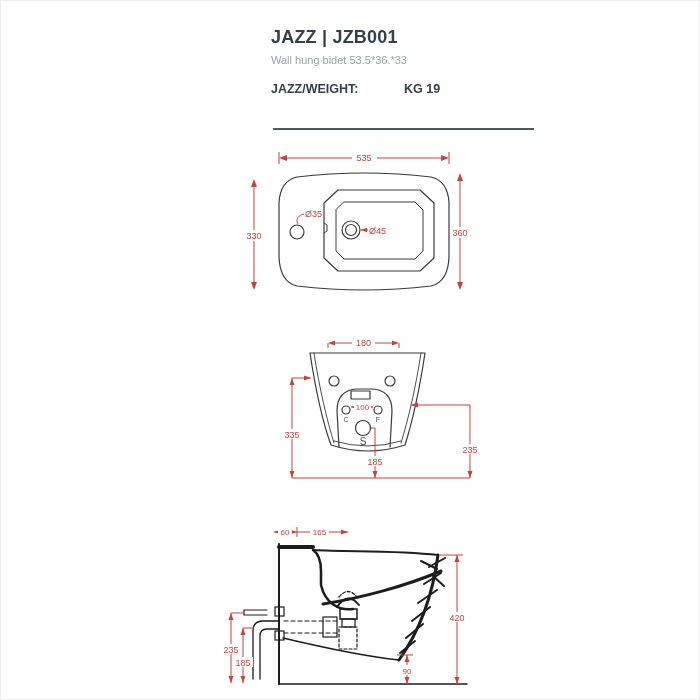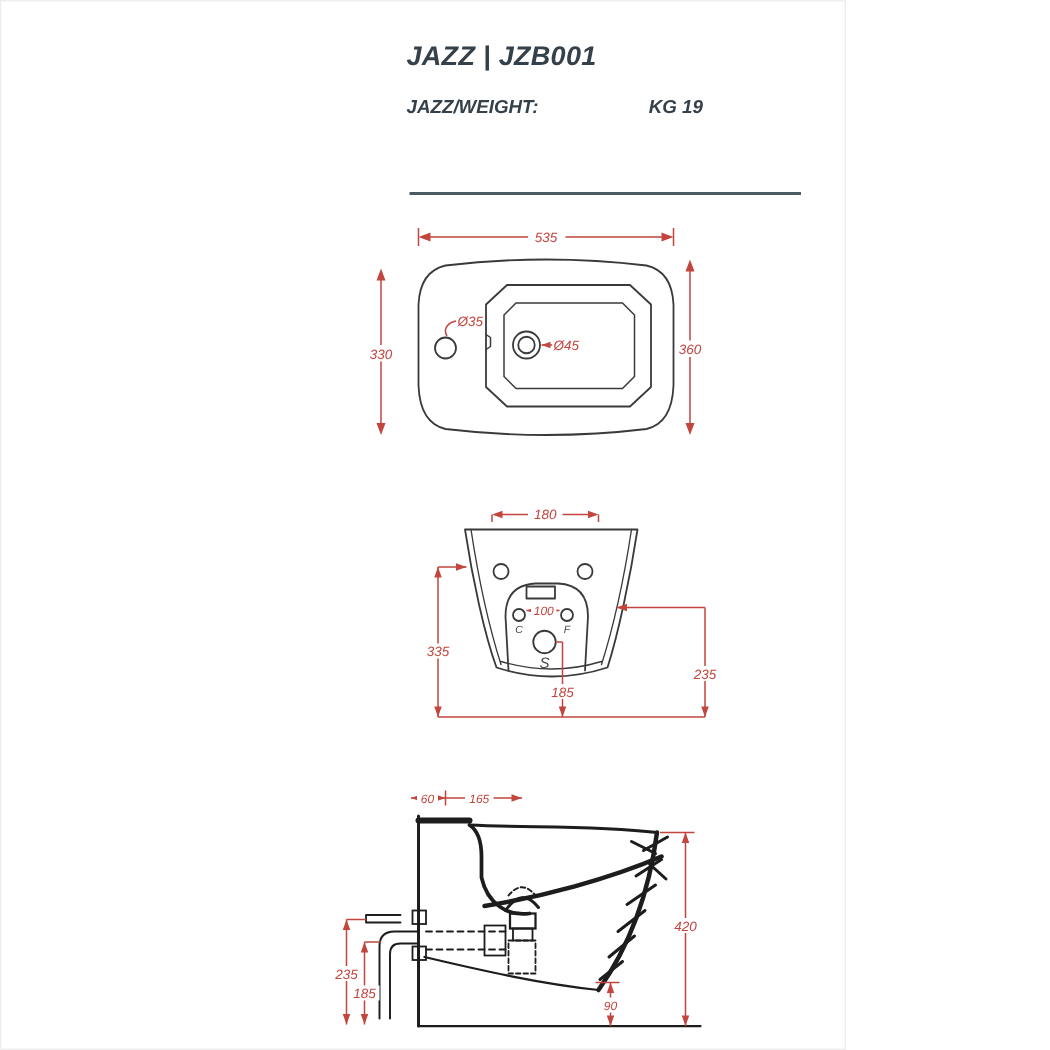--- a/index.html
+++ b/index.html
@@ -1,43 +1,44 @@
 <!DOCTYPE html>
 <html><head>
 <meta charset="utf-8">
 <style>
   html,body{margin:0;padding:0;background:#fff;}
-  .page{position:relative;width:564px;height:700px;background:#fff;overflow:hidden;
-        font-family:"Liberation Sans",sans-serif;border:1px solid #eee;box-sizing:border-box;font-style:italic;}
+  .page{position:relative;width:700px;height:700px;background:#fff;overflow:hidden;
+        font-family:"Liberation Sans",sans-serif;border:1px solid #eee;box-sizing:border-box;}
   .header{position:absolute;left:270px;top:26px;width:280px;}
   .title{font-size:18px;font-weight:bold;color:#35414a;letter-spacing:.2px;margin:0 0 6px 0;}
   .sub-it{font-size:11px;color:#4c565e;margin:0 0 2px 0;}
   .sub-en{font-size:11px;color:#9aa3a9;margin:0;}
   .weight{margin-top:16px;font-size:12.5px;font-weight:bold;color:#35414a;}
-  .weight .val{margin-left:30px;padding-left:40px;}
+  .weight .val{margin-left:2px;padding-left:40px;}
   .rule{position:absolute;left:272px;top:127px;width:261px;height:2px;background:#4c5a62;}
   svg{position:absolute;left:0;top:0;}
   svg text{font-family:"Liberation Sans",sans-serif;}
   .dim{fill:#c2453e;font-size:9px;}
   .dim-s{fill:#c2453e;font-size:8px;}
   .lbl{fill:#4a4a4a;font-size:7px;}
   .lbl-s{fill:#4a4a4a;font-size:10px;}
   .ln{stroke:#3a3a3a;fill:none;stroke-width:1.2;stroke-linejoin:round;stroke-linecap:round;}
   .rd{stroke:#c2453e;fill:none;stroke-width:1;}
   .rf{fill:#c2453e;stroke:none;}
   .wbg{fill:#ffffff;stroke:none;}
   .sk{stroke:#1d1d1d;fill:none;stroke-linecap:round;}
 </style>
 </head>
 <body>
 
 <div class="page">
 
   <div class="header">
     <div class="title">JAZZ | JZB001</div>
+    <div class="sub-en">Wall hung bidet 53.5*36.*33</div>
     <div class="weight">
       <span>JAZZ/WEIGHT:</span>
       <span class="val">KG 19</span>
     </div>
   </div>
   <div class="rule"></div>
 
   <svg width="700" height="700" viewBox="0 0 700 700">
 
     <g>

